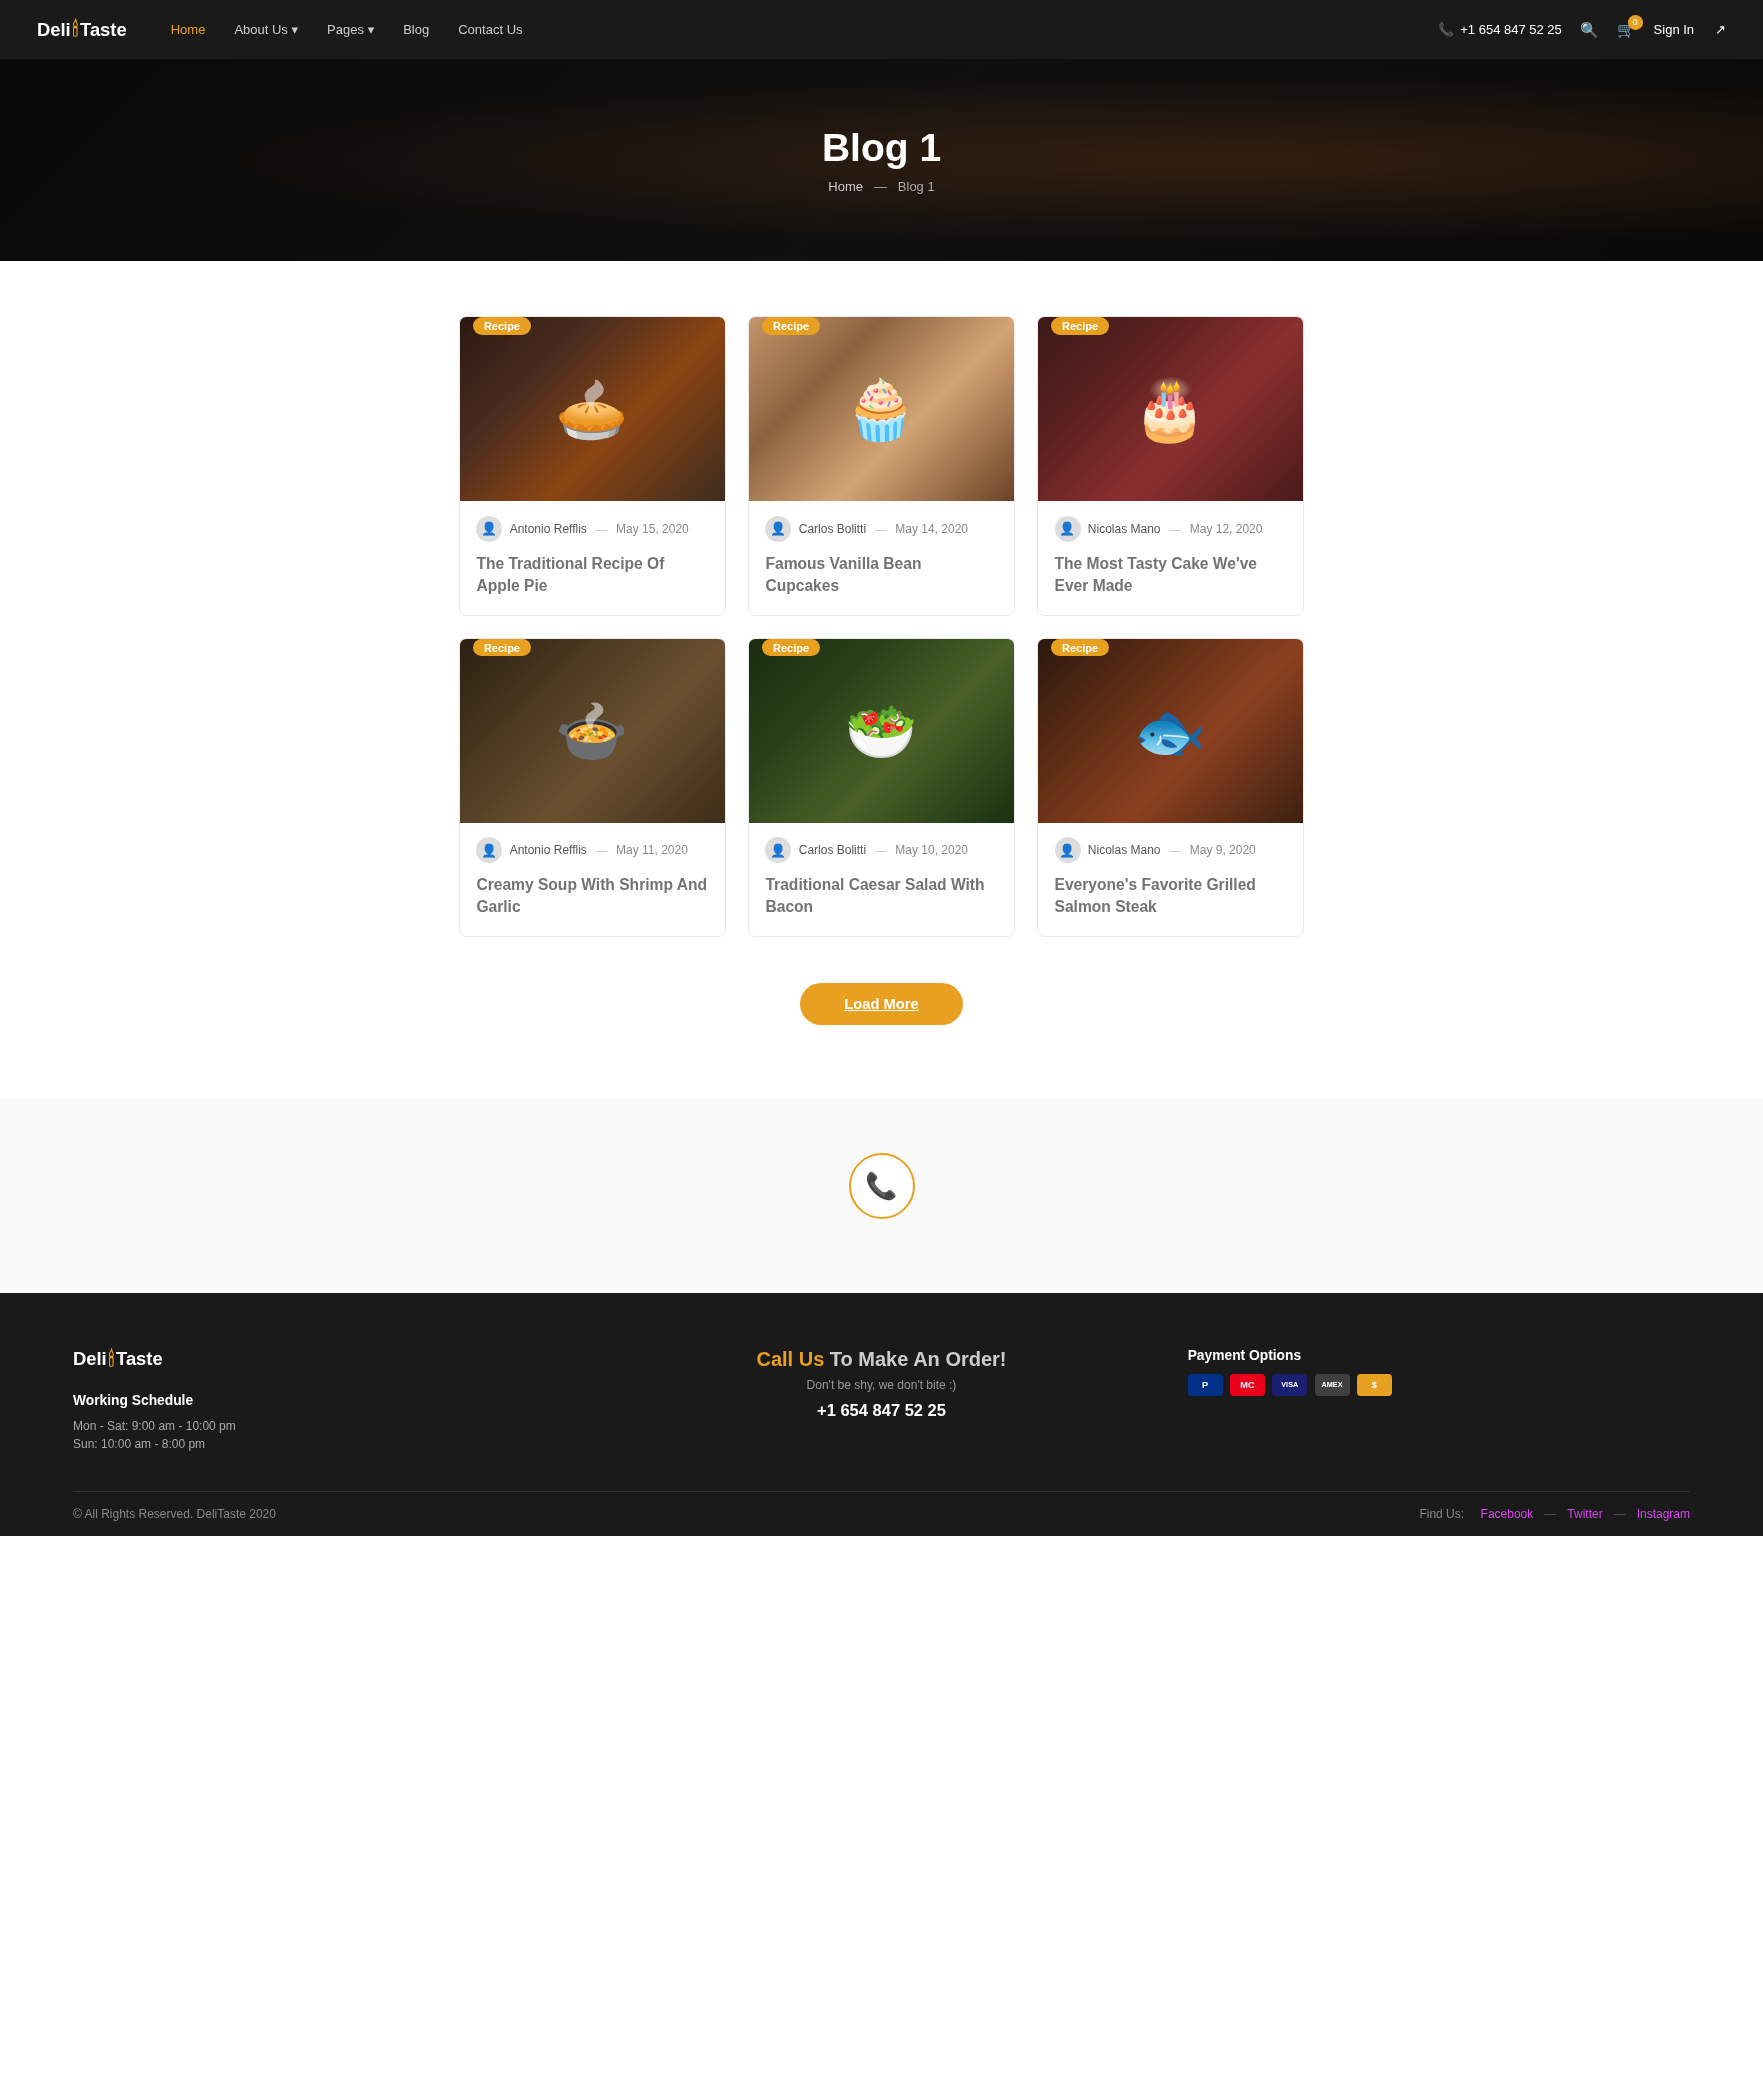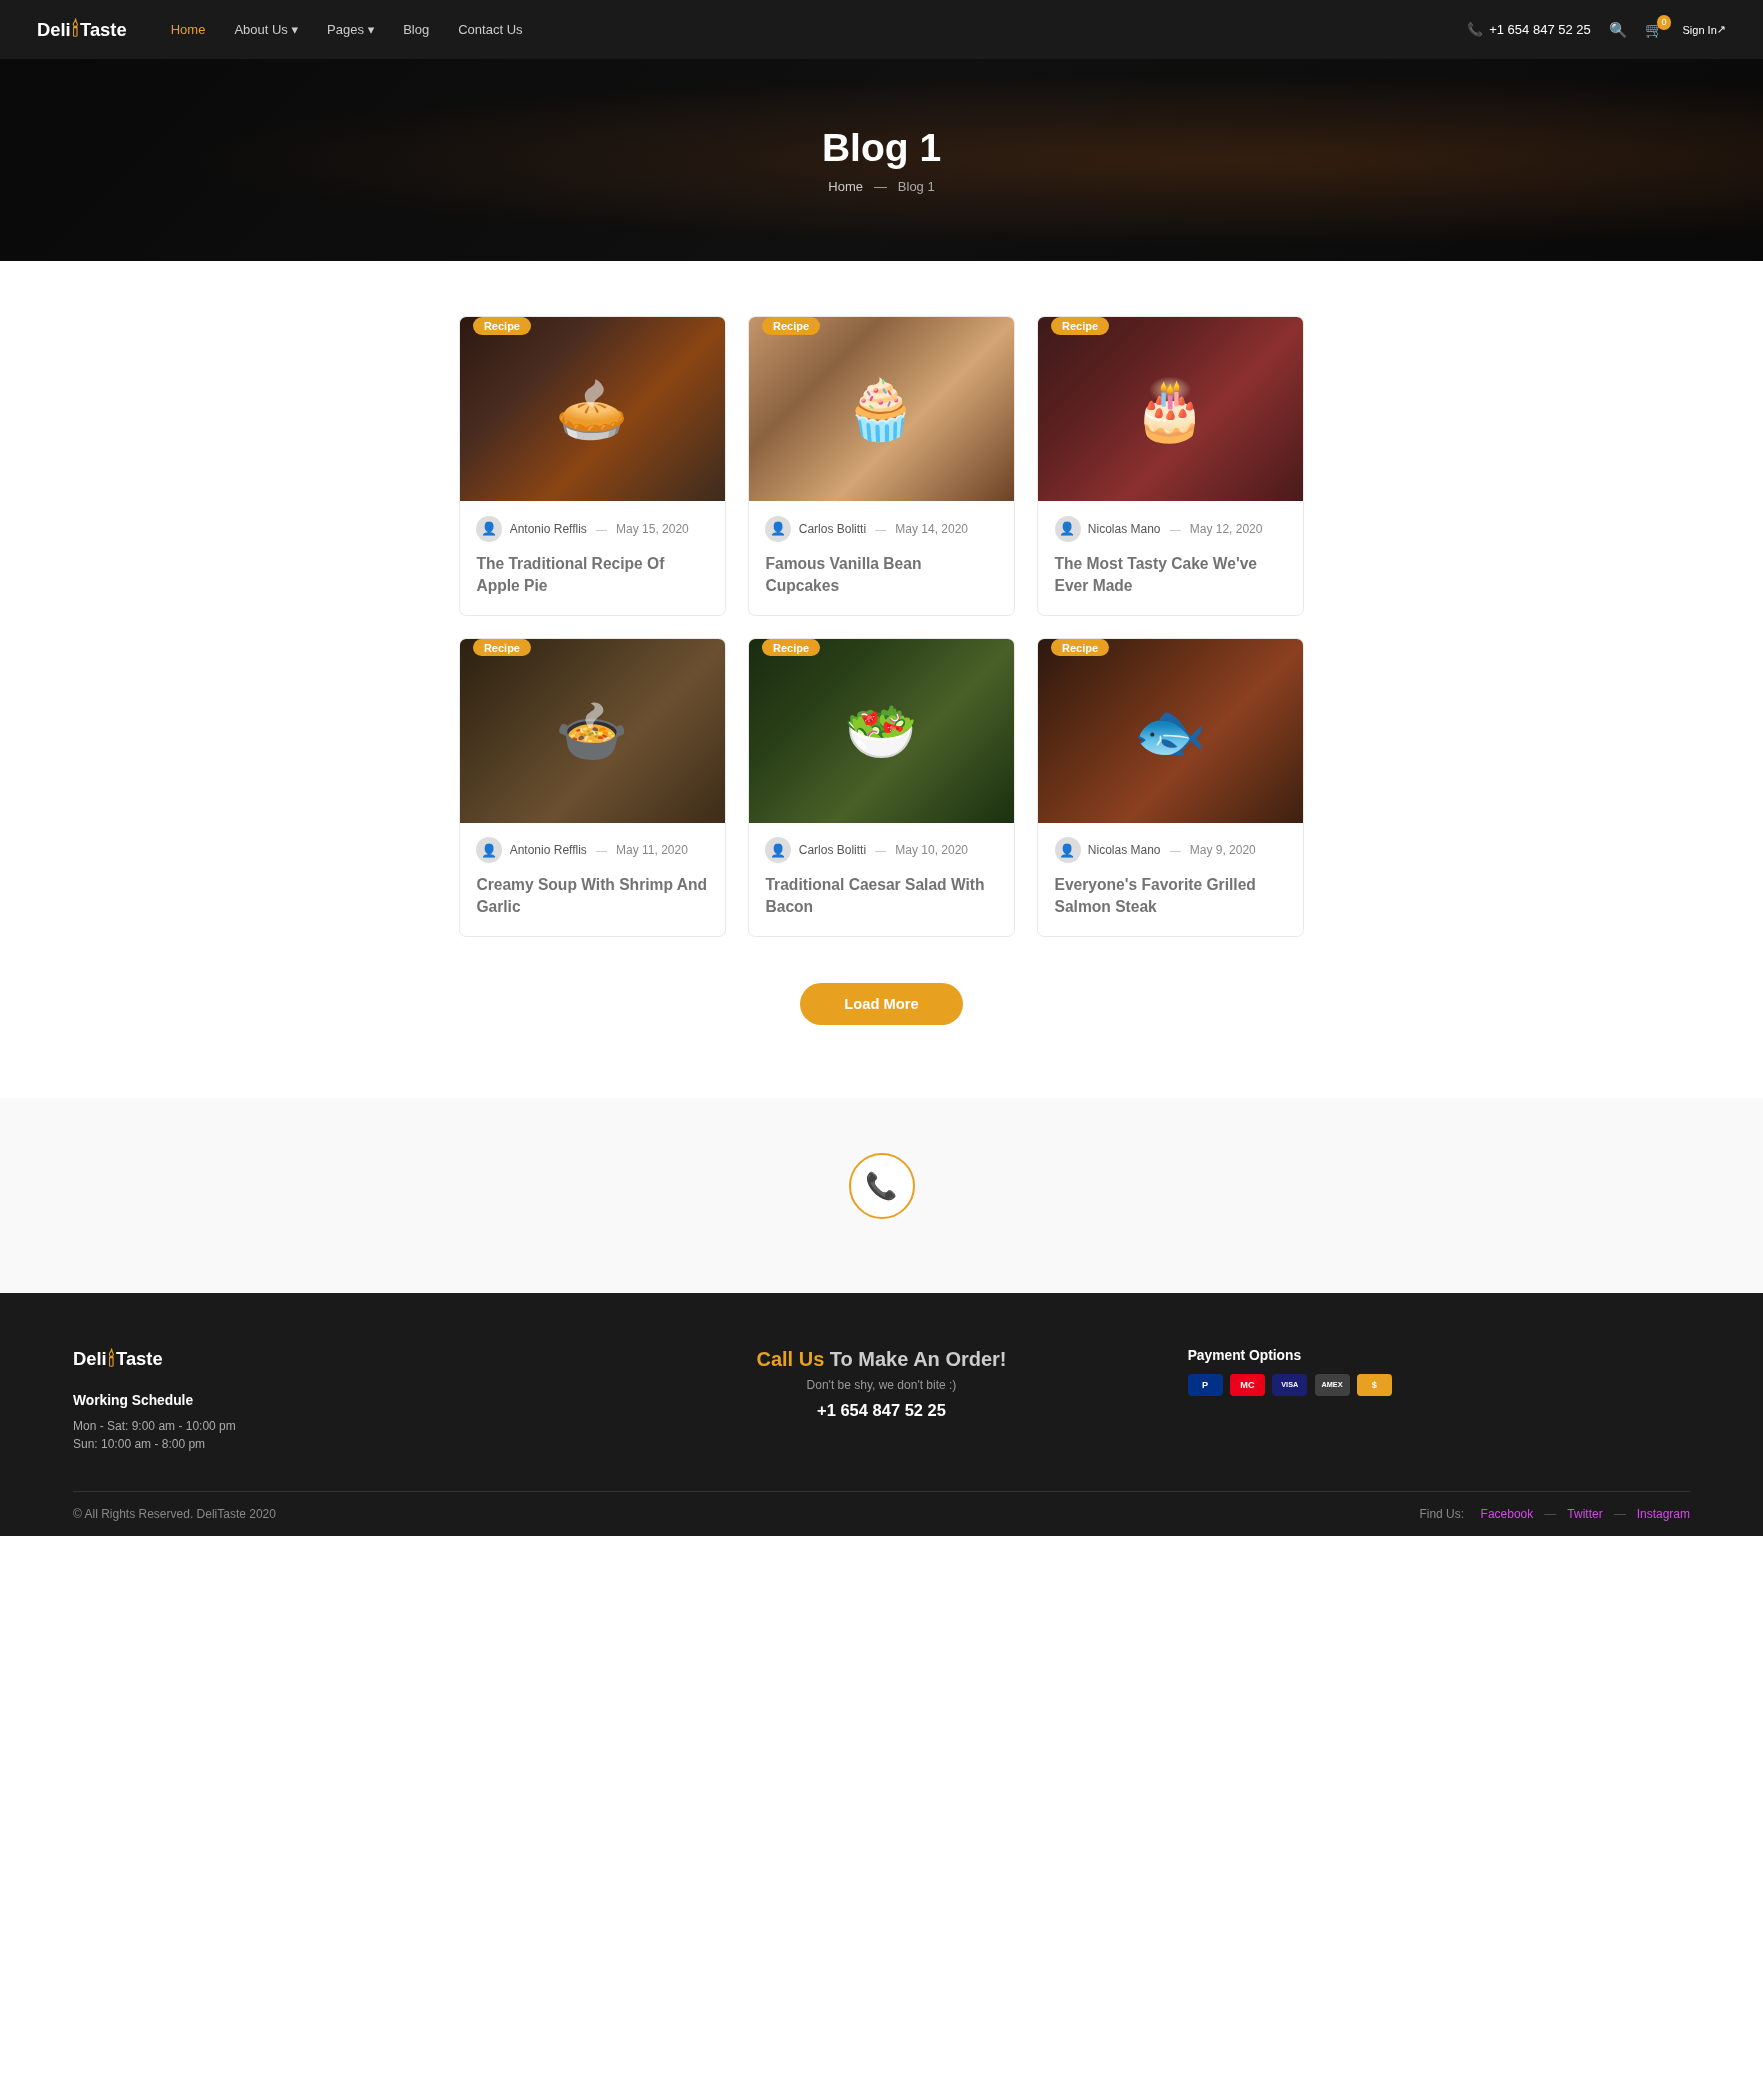--- a/index.html
+++ b/index.html
@@ -67,21 +67,21 @@
       background: #e8a020;
       color: #fff;
       border-radius: 50%;
       font-size: 9.2px;
       width: 14.7px;
       height: 14.7px;
       display: flex;
       align-items: center;
       justify-content: center;
     }
-    .sign-in { color: #fff; font-size: 11px; cursor: pointer; display: flex; align-items: center; gap: 0; }
+    .sign-in { color: #fff; font-size: 13px; cursor: pointer; display: flex; align-items: center; gap: 21px; }
 
     
     .hero {
       background: linear-gradient(rgba(0,0,0,0.65), rgba(0,0,0,0.65)),
                   linear-gradient(135deg, #1a1a1a 0%, #2d2d2d 50%, #1a1a1a 100%);
       height: 202px;
       display: flex;
       flex-direction: column;
       align-items: center;
       justify-content: center;
@@ -258,20 +258,21 @@
     .load-more-btn {
       background: #e8a020;
       color: #fff;
       border: none;
       padding: 13px 44px;
       border-radius: 26px;
       font-size: 14.7px;
       font-weight: 600;
       cursor: pointer;
       transition: background 0.2s;
+      text-decoration: underline;
     }
 
     
     .cta-section {
       background: #f9f9f9;
       padding: 55px 18.4px;
       display: flex;
       flex-direction: column;
       align-items: center;
     }

